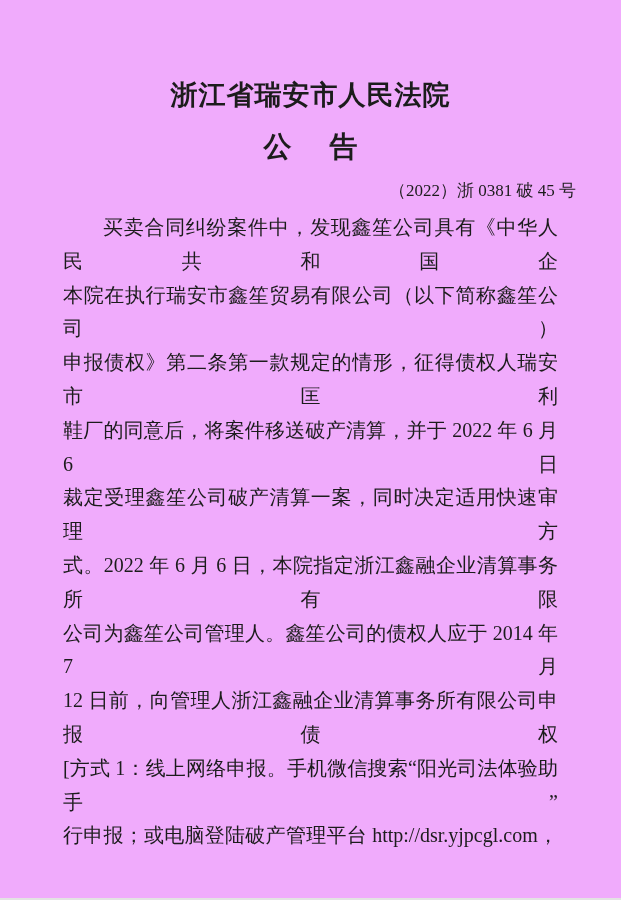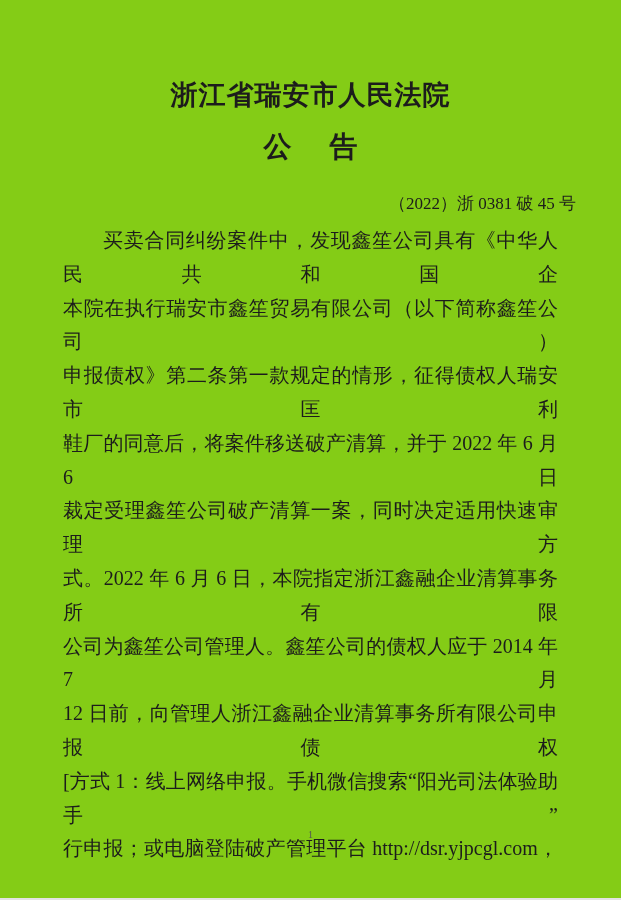--- a/index.html
+++ b/index.html
@@ -5,21 +5,21 @@
   html, body {
     margin: 0;
     padding: 0;
     background: #ffffff;
   }
   .page {
     position: relative;
     width: 621px;
     height: 900px;
     margin: 0 auto;
-    background: #84cc16;
+    background: #f0abfc;
     color: #1c1c1c;
     font-family: "Liberation Serif", serif;
     box-sizing: border-box;
     overflow: hidden;
     border-bottom: 2px solid #e3e3e3;
   }
   .court-title {
     margin-top: 76px;
     text-align: center;
     font-size: 27px;
@@ -31,21 +31,21 @@
   .doc-title {
     margin-top: 16px;
     text-align: center;
     font-size: 28px;
     line-height: 34px;
     font-weight: bold;
     word-spacing: 1.1em;
     white-space: nowrap;
   }
   .case-number {
-    margin-top: 29px;
+    margin-top: 16px;
     text-align: right;
     padding-right: 45px;
     font-size: 17px;
     line-height: 22px;
   }
   .body-text {
     margin-top: 9px;
     padding: 0 63px;
     font-size: 20px;
     line-height: 33.8px;

